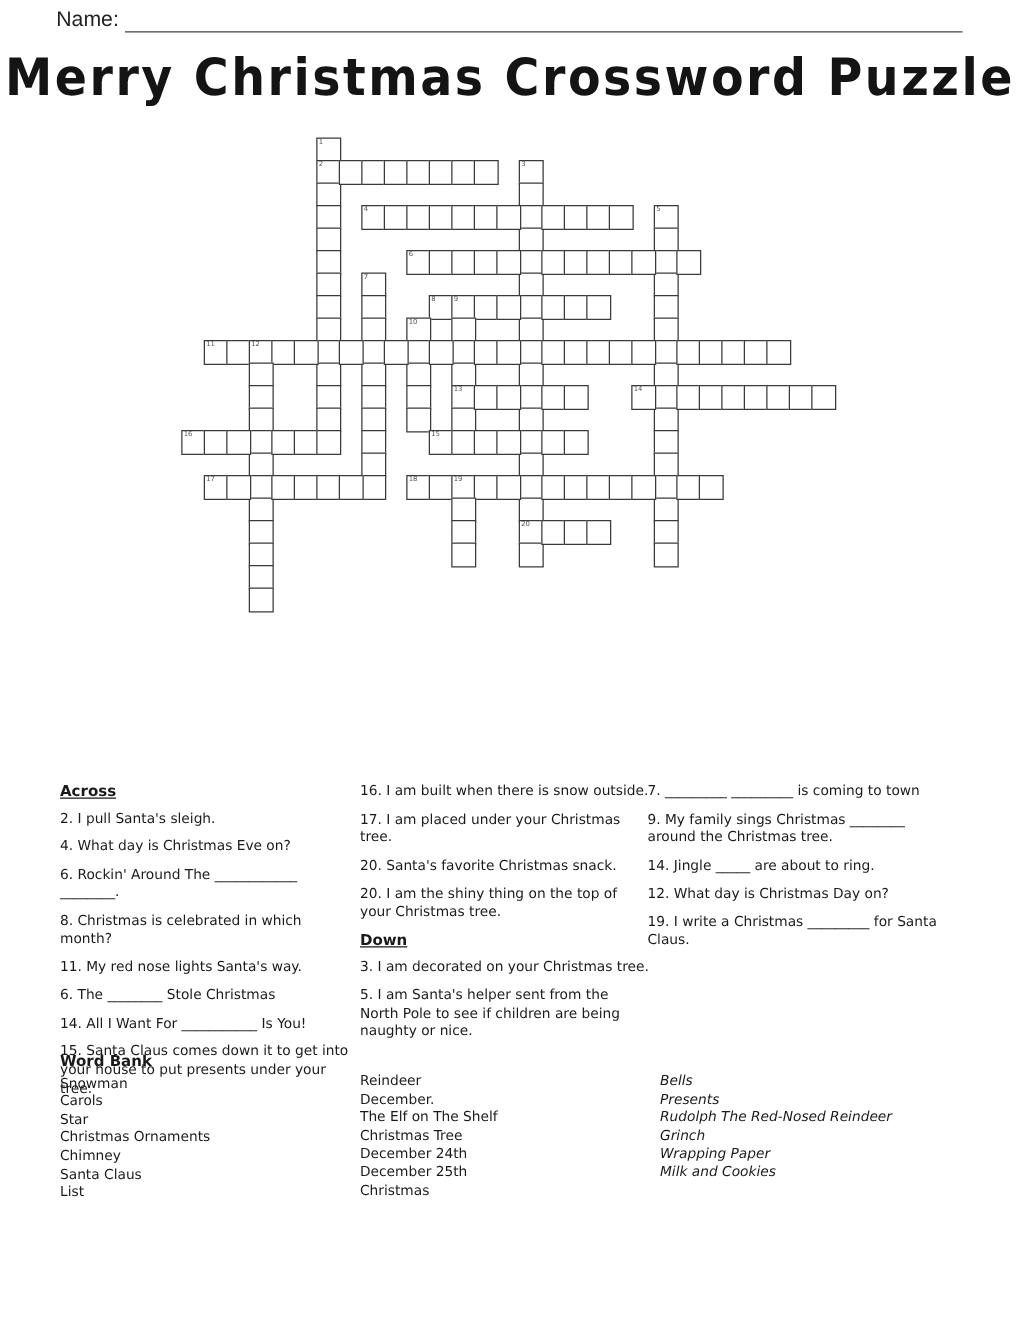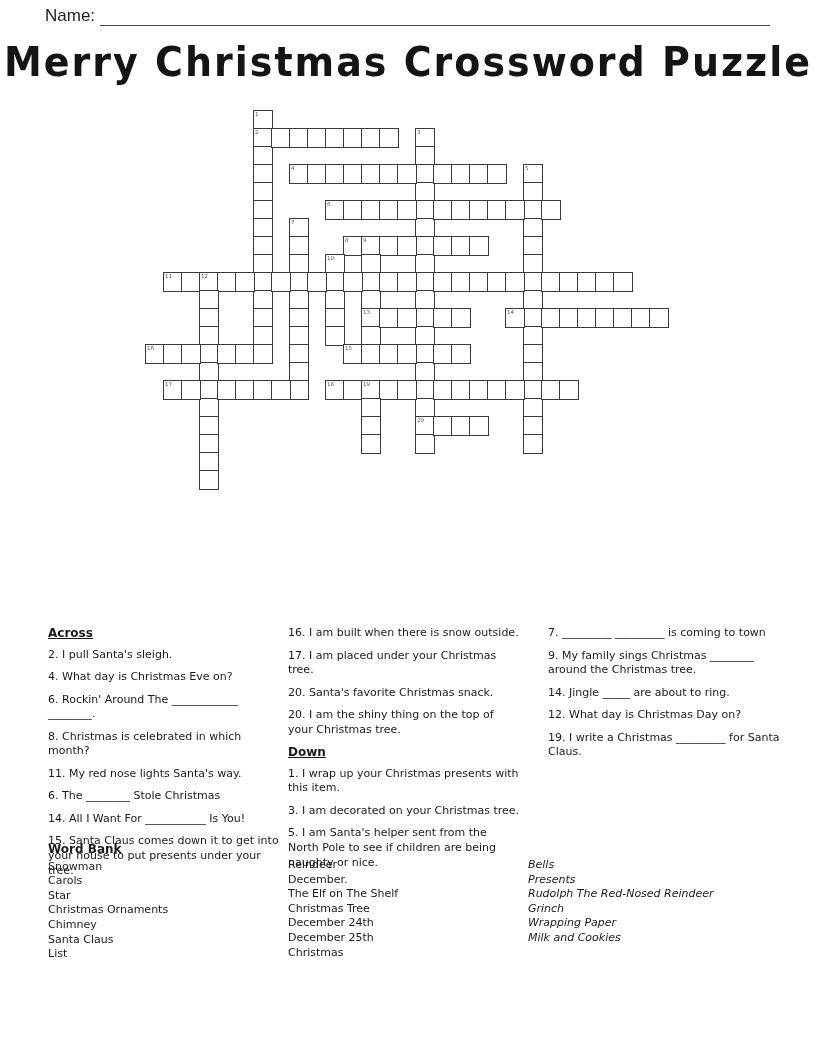--- a/index.html
+++ b/index.html
@@ -279,25 +279,24 @@
       <div class="clue"><b>6. </b>The ________ Stole Christmas</div>
       <div class="clue"><b>14. </b>All I Want For ___________ Is You!</div>
       <div class="clue"><b>15. </b>Santa Claus comes down it to get into your house to put presents under your tree.</div>
     </div>
     <div class="clue-col" style="left: 288px; top: 626px;">
       <div class="clue"><b>16. </b>I am built when there is snow outside.</div>
       <div class="clue"><b>17. </b>I am placed under your Christmas tree.</div>
       <div class="clue"><b>20. </b>Santa's favorite Christmas snack.</div>
       <div class="clue"><b>20. </b>I am the shiny thing on the top of your Christmas tree.</div>
       <div class="clue-heading">Down</div>
-      <div class="clue"><b>1. </b>I wrap up your Christmas presents with this item.</div>
       <div class="clue"><b>3. </b>I am decorated on your Christmas tree.</div>
       <div class="clue"><b>5. </b>I am Santa's helper sent from the North Pole to see if children are being naughty or nice.</div>
     </div>
-    <div class="clue-col" style="left: 548px; top: 626px;">
+    <div class="clue-col" style="left: 518px; top: 626px;">
       <div class="clue"><b>7. </b>_________ _________ is coming to town</div>
       <div class="clue"><b>9. </b>My family sings Christmas ________ around the Christmas tree.</div>
       <div class="clue"><b>14. </b>Jingle _____ are about to ring.</div>
       <div class="clue"><b>12. </b>What day is Christmas Day on?</div>
       <div class="clue"><b>19. </b>I write a Christmas _________ for Santa Claus.</div>
     </div>
   </div>
 
 <div id="bank">
     <div class="bank-col" style="left: 48px; top: 842px;">

